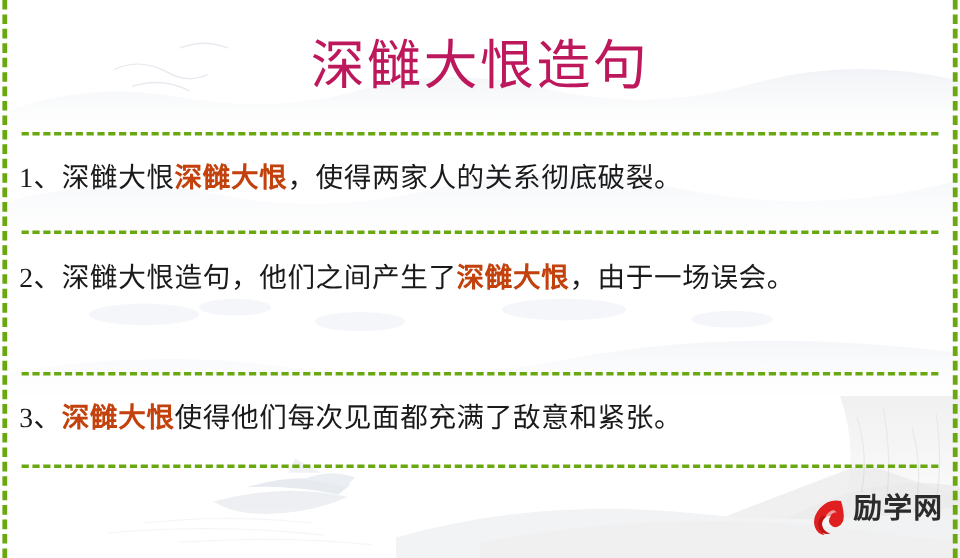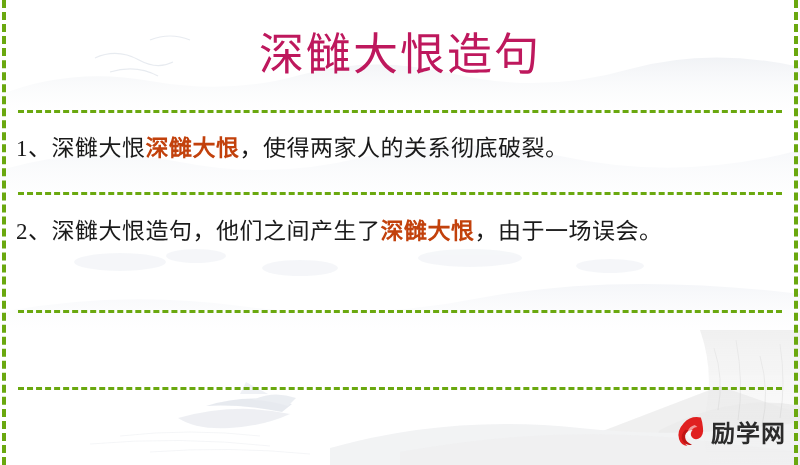--- a/index.html
+++ b/index.html
@@ -98,21 +98,21 @@
     color: #c2410c;
     font-weight: bold;
   }
 
   
   .logo {
     position: absolute;
     right: 14px;
     top: 412px;
     display: flex;
-    align-items: flex-end;
+    align-items: flex-start;
     gap: 2px;
     z-index: 4;
   }
   .logo-mark { width: 34px; height: 34px; display: block; }
   .logo-text {
     font-family: "DejaVu Sans", "Liberation Sans", sans-serif;
     font-size: 24px;
     font-weight: bold;
     color: #2b2b2b;
     letter-spacing: 1px;
@@ -209,20 +209,23 @@
     <div class="title">深雠大恨造句</div>
 
     <div class="sentence s1">
       <span>1、</span><span>深雠大恨</span><span class="kw">深雠大恨</span><span>，使得两家人的关系彻底破裂。</span>
     </div>
 
     <div class="sentence s2">
       <span>2、</span><span>深雠大恨造句，他们之间产生了</span><span class="kw">深雠大恨</span><span>，由于一场误会。</span>
     </div>
 
+    <div class="sentence s3">
+      <span>3、</span><span></span><span class="kw">深雠大恨</span><span>使得他们每次见面都充满了敌意和紧张。</span>
+    </div>
 
   </div>
 
   <div class="logo">
     <svg class="logo-mark" viewBox="0 0 100 100" xmlns="http://www.w3.org/2000/svg" aria-hidden="true">
       <path d="M76 16 q-30 -6 -50 16 q-22 24 -14 48 q6 18 24 20 q-14 -14 -8 -30 q6 -16 24 -18 q-10 12 -2 22 q8 10 20 4 q16 -8 12 -34 q-2 -18 -6 -28 Z" fill="#e02020"></path>
       <path d="M30 52 q-16 16 -8 32 q8 16 28 12 q-18 -6 -20 -20 q-2 -14 10 -22 Z" fill="#c01414"></path>
       <path d="M58 38 q-16 4 -20 18 q-4 14 8 22 q-6 -14 2 -24 q8 -10 18 -10 Z" fill="#ffffff" opacity="0.55"></path>
     </svg>
     <span class="logo-text">励学网</span>

